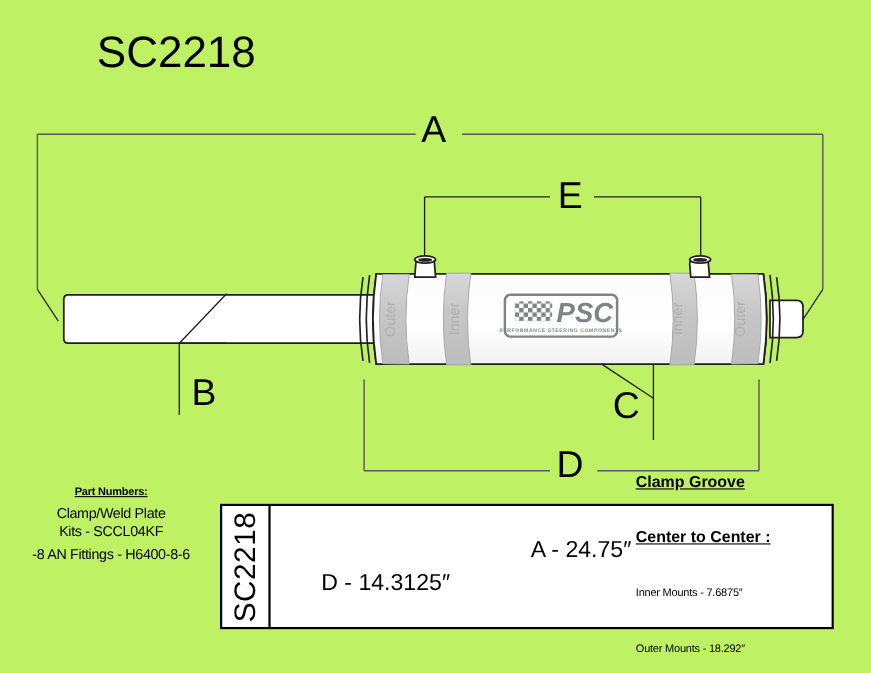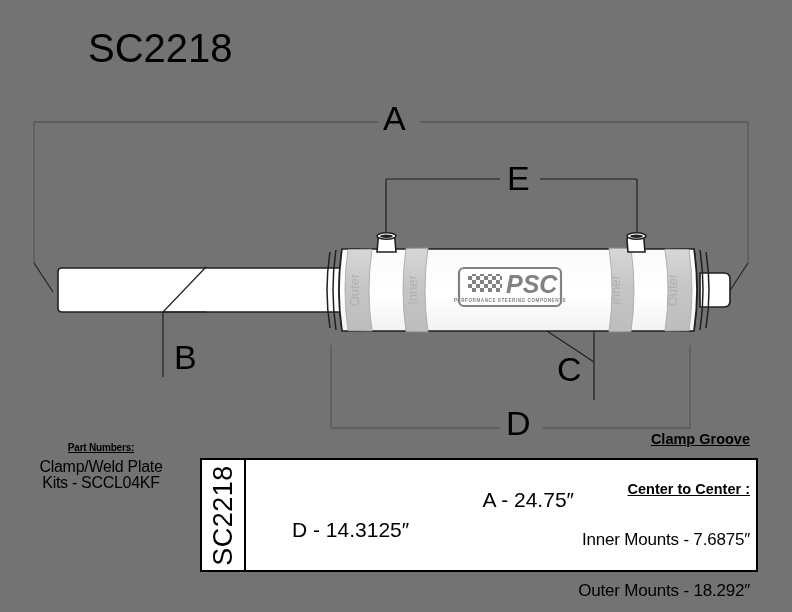--- a/index.html
+++ b/index.html
@@ -8,21 +8,21 @@
     background: #ffffff;
   }
   body {
     font-family: "Liberation Sans", sans-serif;
     color: #000000;
   }
   #page {
     position: relative;
     width: 792px;
     height: 612px;
-    background: #737373;
+    background: #bef264;
     overflow: hidden;
   }
   #diagram-svg {
     position: absolute;
     left: 0;
     top: 0;
     width: 792px;
     height: 612px;
   }
   .part-title {
@@ -58,21 +58,21 @@
     text-align: center;
   }
   #part-numbers .pn-heading {
     font-size: 10px;
     font-weight: bold;
     text-decoration: underline;
     margin-bottom: 6px;
     letter-spacing: -0.2px;
   }
   #part-numbers .pn-item {
-    font-size: 16px;
+    font-size: 13px;
     line-height: 16px;
     margin-bottom: 5px;
     letter-spacing: -0.3px;
     white-space: pre-line;
   }
 
   
   #spec-table {
     position: absolute;
     left: 200px;
@@ -120,34 +120,34 @@
     line-height: 30px;
     white-space: nowrap;
   }
   #spec-row-1 { justify-content: flex-end; padding-left: 6px; }
   #spec-row-2 { justify-content: flex-start; gap: 19px; padding-left: 34px; }
   #spec-clamp {
     flex: 0 0 172px;
     display: flex;
     flex-direction: column;
     justify-content: center;
-    align-items: flex-end;
+    align-items: flex-start;
     text-align: center;
     padding-right: 6px;
     gap: 32px;
   }
   .clamp-heading {
     font-size: 14.5px;
     font-weight: bold;
     text-decoration: underline;
     line-height: 18px;
     white-space: nowrap;
   }
   .clamp-mount {
-    font-size: 17px;
+    font-size: 10px;
     line-height: 19px;
     white-space: nowrap;
     letter-spacing: -0.2px;
   }
 </style>
 </head>
 <body>
 
 <div id="page">
 
@@ -270,20 +270,21 @@
   <div class="dim-letter" id="dim-a-label">A</div>
   <div class="dim-letter" id="dim-e-label">E</div>
   <div class="dim-letter" id="dim-b-label">B</div>
   <div class="dim-letter" id="dim-c-label">C</div>
   <div class="dim-letter" id="dim-d-label">D</div>
 
   <div id="part-numbers">
     <div class="pn-heading">Part Numbers:</div>
     <div class="pn-item">Clamp/Weld Plate
 Kits - SCCL04KF</div>
+    <div class="pn-item">-8 AN Fittings - H6400-8-6</div>
   </div>
 
   <div id="spec-table">
     <div id="spec-model-cell">
       <div id="spec-model-label">SC2218</div>
     </div>
     <div id="spec-body-cell">
       <div id="spec-dims">
         <div class="spec-row" id="spec-row-1">
           <span>A - 24.75″</span>

